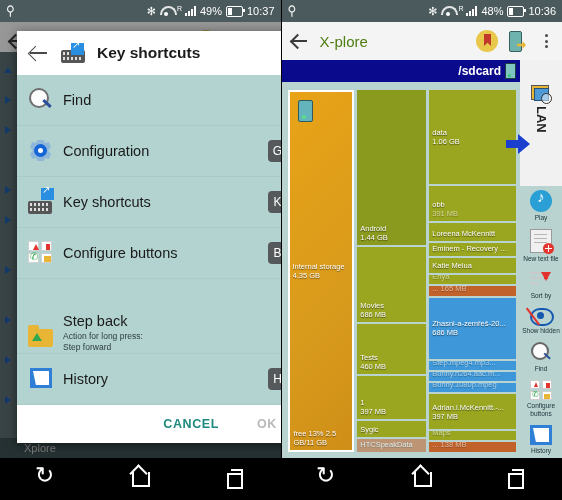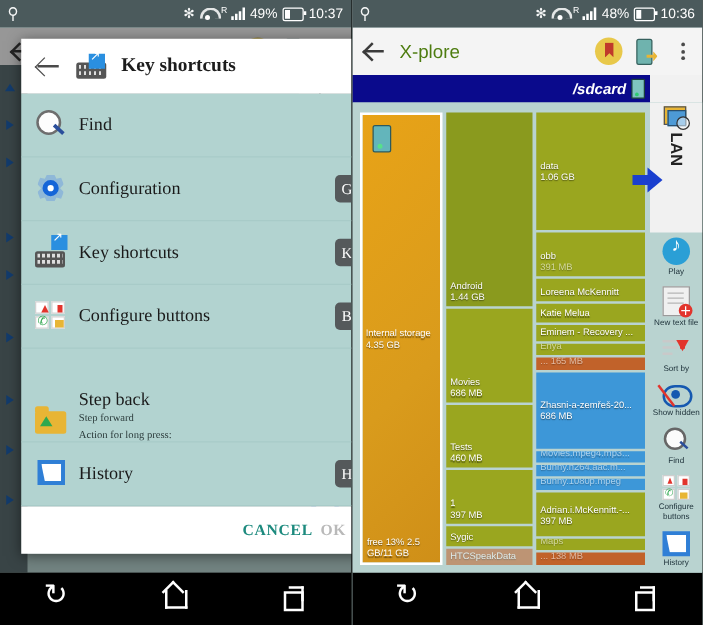--- a/index.html
+++ b/index.html
@@ -127,21 +127,21 @@
 
   
   .bgpane{position:absolute;inset:22px 0 0 0;background:#b9d3d0;}
   .bg-tree{position:absolute;left:0;top:30px;width:22px;bottom:42px;background:#5c6f72;}
   .bg-tree .tri{position:absolute;left:5px;width:0;height:0;border-top:4px solid transparent;
     border-bottom:4px solid transparent;border-left:6px solid #1e5fae;}
   .scrim{position:absolute;inset:22px 0 42px 0;background:rgba(0,0,0,.38);z-index:25;}
 
   
   .dialog{position:absolute;left:17px;top:31px;width:280px;height:412px;z-index:30;
-          display:flex;flex-direction:column;box-shadow:0 2px 10px rgba(0,0,0,.5);font-family:Liberation Serif, serif;}
+          display:flex;flex-direction:column;box-shadow:0 2px 10px rgba(0,0,0,.5);}
   .dlg-head{height:44px;background:#fff;display:flex;align-items:center;gap:12px;padding:0 12px;}
   .dlg-back{width:20px;height:20px;position:relative;flex:none;}
   .dlg-back:before{content:"";position:absolute;left:1px;top:9px;width:17px;height:1.6px;background:#4a4a4a;}
   .dlg-back:after{content:"";position:absolute;left:1px;top:4.5px;width:10px;height:10px;
     border-left:1.6px solid #4a4a4a;border-bottom:1.6px solid #4a4a4a;transform:rotate(45deg);}
   .kbico{width:24px;height:20px;position:relative;flex:none;}
   .kbico .kb{position:absolute;left:0;bottom:0;width:24px;height:13px;background:#555;border-radius:2px;}
   .kbico .kb:before{content:"";position:absolute;left:2px;top:2px;right:2px;height:3px;
     background:repeating-linear-gradient(90deg,#ddd 0 2px,transparent 2px 4px);}
   .kbico .kb:after{content:"";position:absolute;left:2px;top:7px;right:2px;height:3px;
@@ -180,21 +180,21 @@
   .i-grid s.c:after{content:"✆";position:absolute;left:1px;top:-3px;font-size:10px;color:#2fa84f;}
   .i-grid s.d:after{content:"";position:absolute;left:1.5px;top:2px;width:7px;height:6px;background:#e8b535;}
   .i-folder{position:absolute;left:1px;top:6px;width:25px;height:18px;background:#e8b535;border-radius:2px;}
   .i-folder:before{content:"";position:absolute;left:0;top:-4px;width:11px;height:5px;background:#e8b535;border-radius:2px 2px 0 0;}
   .i-folder:after{content:"";position:absolute;left:4px;top:4px;width:0;height:0;
      border-left:5px solid transparent;border-right:5px solid transparent;border-bottom:8px solid #2fa84f;}
   .i-hist{position:absolute;left:3px;top:4px;width:22px;height:20px;background:#2f7fd6;}
   .i-hist:after{content:"";position:absolute;left:3px;top:3px;width:16px;height:14px;background:#fff;
      clip-path:polygon(0 0,100% 0,100% 100%,18% 100%);}
   .dlg-foot{height:38px;background:#fff;display:flex;align-items:center;justify-content:flex-end;
-            gap:6px;padding-right:20px;}
+            gap:38px;padding-right:20px;}
   .btn-cancel{color:#1d8a7e;font-size:12.5px;font-weight:bold;letter-spacing:.6px;}
   .btn-ok{color:#b9b9b9;font-size:12.5px;font-weight:bold;letter-spacing:.6px;}
 
   
   .leftbgright{position:absolute;right:0;top:22px;bottom:42px;width:42px;}
 </style>
 </head>
 <body>
 
 <div class="screen">
@@ -303,20 +303,24 @@
                 <s class="d"></s>
               </div>
             <div class="cap">Configure buttons</div>
           </div>
           <div class="rbtn">
             <div class="ic-hist"></div>
             <div class="cap">History</div>
           </div>
         </div>
       </div>
+      <div style="position:absolute;left:0;right:0;bottom:42px;height:20px;background:#3d4f52;
+                  display:flex;align-items:center;padding-left:24px;color:#cfcfcf;font-size:11px;">
+        <span>Xplore</span>
+      </div>
     </div>
 
     <div class="scrim"></div>
 
     <div class="dialog">
       <div class="dlg-head">
         <div class="dlg-back"></div>
         <div class="kbico">
           <span class="kb"></span>
             <span class="pg"></span>
@@ -371,22 +375,22 @@
             </div>
           <div class="badge">B</div>
         </div>
 
         <div class="row tall">
           <div class="rico">
               <span class="i-folder"></span>
             </div>
           <div class="rtxt">
             <div class="rlabel">Step back</div>
+            <div class="rsub">Action for long press:</div>
             <div class="rsub" style="margin-top:0">Step forward</div>
-            <div class="rsub">Action for long press:</div>
           </div>
         </div>
 
         <div class="row">
           <div class="rico">
               <span class="i-hist"></span>
             </div>
           <div class="rtxt">
               <div class="rlabel">History</div>
             </div>
@@ -440,21 +444,21 @@
           <i></i>
           <b></b>
         </div>
       <div class="kebab">
           <i></i>
           <i></i>
           <i></i>
         </div>
     </div>
 
-    <div style="display:flex;font-style:italic;">
+    <div style="display:flex;">
       <div class="pathbar" style="flex:1">
         <span>/sdcard</span>
         <span class="sdic"></span>
       </div>
       <div style="width:42px;background:#f1f1f1;"></div>
     </div>
 
     <div class="content">
       <div class="treemap">
 
@@ -520,49 +524,49 @@
             <div class="lbl">
                 <span class="n">obb</span>
               <span class="n dim">391 MB</span>
               </div>
             </div>
           <div class="tile g2" style="flex:20">
             <div class="lbl">
                 <span class="n">Loreena McKennitt</span>
               </div>
             </div>
+          <div class="tile g2" style="flex:15">
+            <div class="lbl">
+                <span class="n">Eminem - Recovery ...</span>
+              </div>
+            </div>
           <div class="tile g2" style="flex:17">
             <div class="lbl">
                 <span class="n">Katie Melua</span>
-              </div>
-            </div>
-          <div class="tile g2" style="flex:15">
-            <div class="lbl">
-                <span class="n">Eminem - Recovery ...</span>
               </div>
             </div>
           <div class="tile g2" style="flex:10">
             <div class="lbl dim">
                 <span class="n">Enya</span>
               </div>
             </div>
           <div class="tile orange" style="flex:11">
             <div class="lbl dim">
                 <span class="n">... 165 MB</span>
               </div>
             </div>
           <div class="tile blue" style="flex:69">
             <div class="lbl mid">
                 <span class="n">Zhasni-a-zemřeš-20...</span>
               <span class="n">686 MB</span>
               </div>
             </div>
           <div class="tile blue" style="flex:10">
             <div class="lbl dim">
-                <span class="n">Movies.mpeg4.mp3...</span>
+                <span class="n">Step.mpeg4.mp3...</span>
               </div>
             </div>
           <div class="tile blue" style="flex:10">
             <div class="lbl dim">
                 <span class="n">Bunny.h264.aac.m...</span>
               </div>
             </div>
           <div class="tile blue" style="flex:10">
             <div class="lbl dim">
                 <span class="n">Bunny.1080p.mpeg</span>

